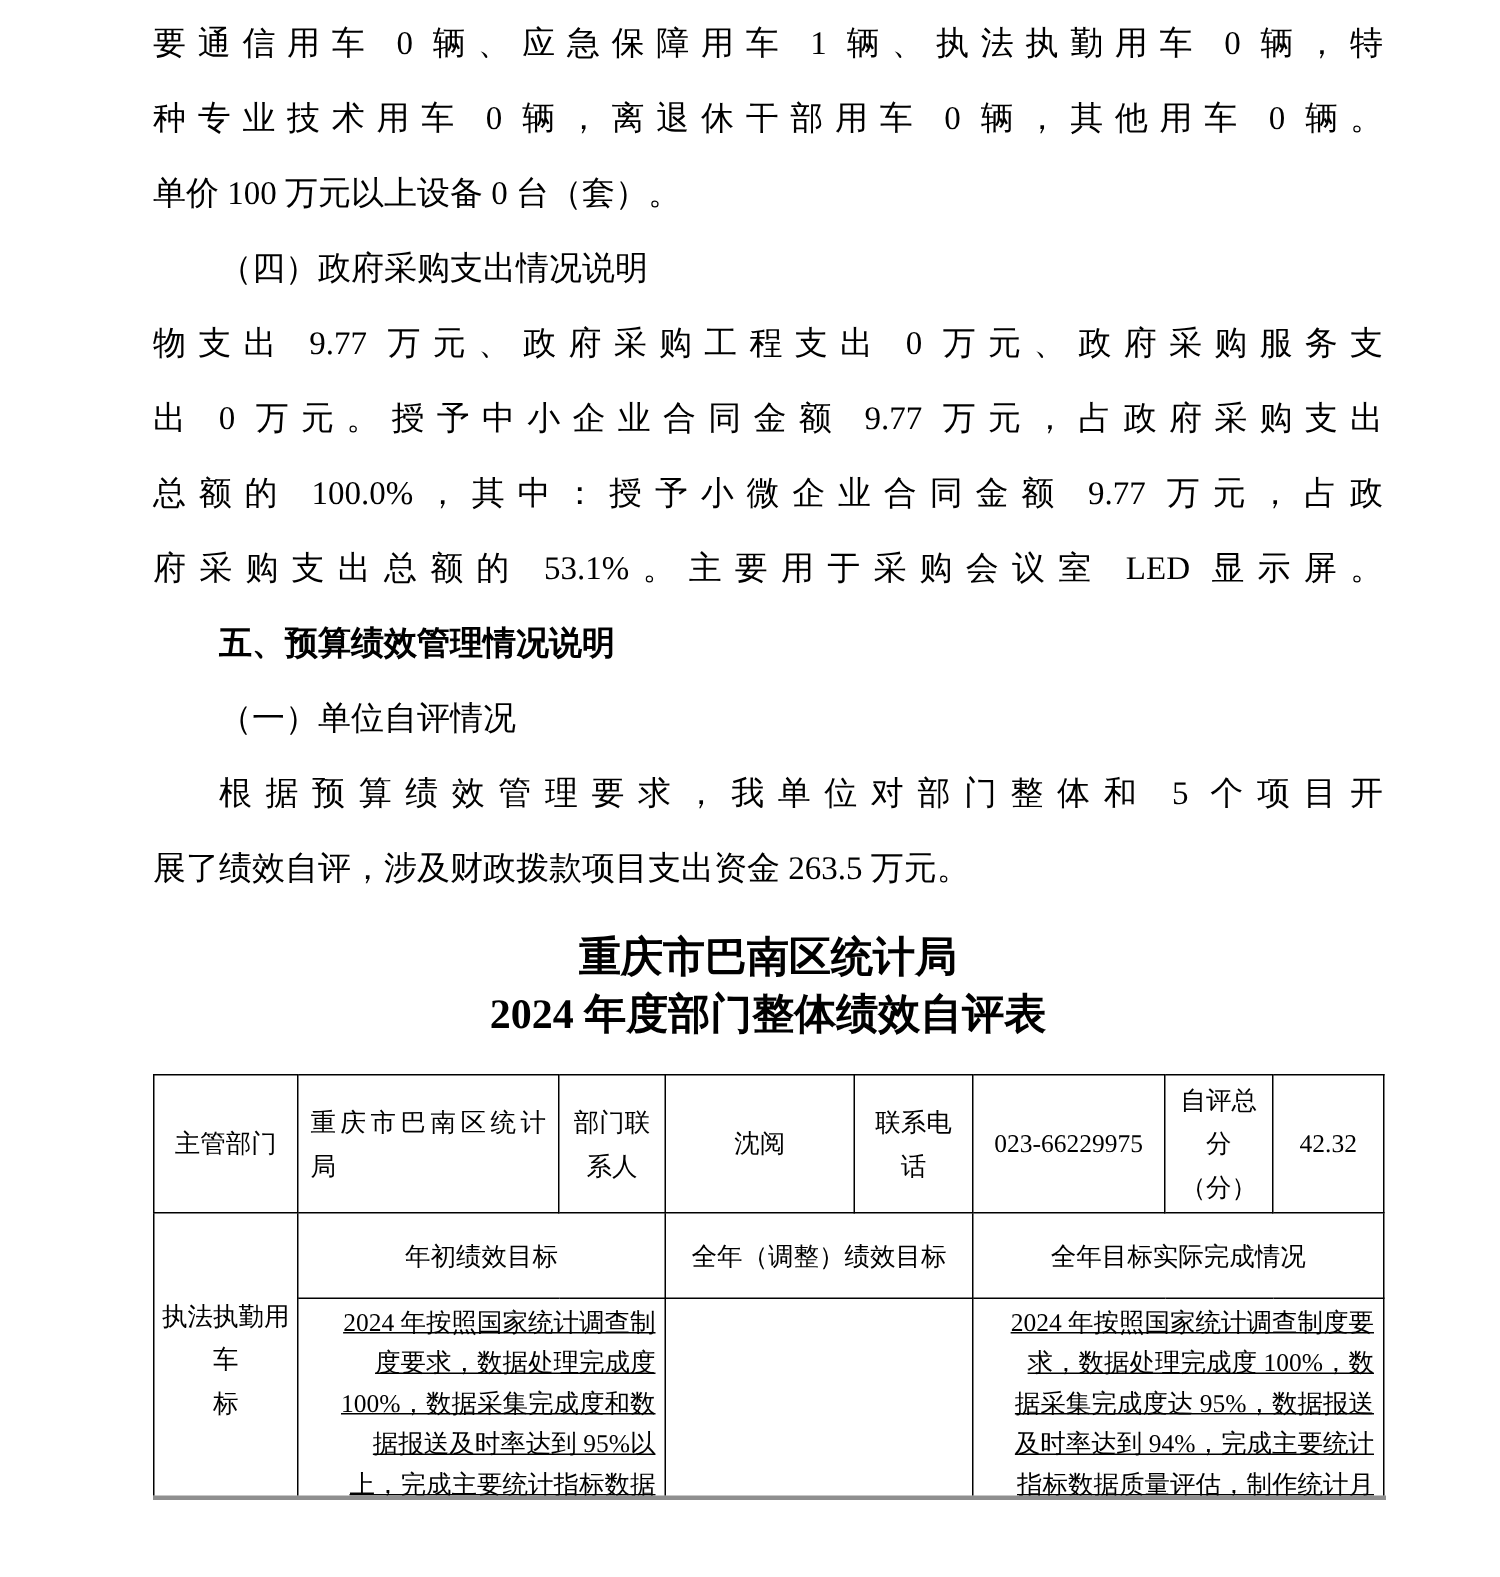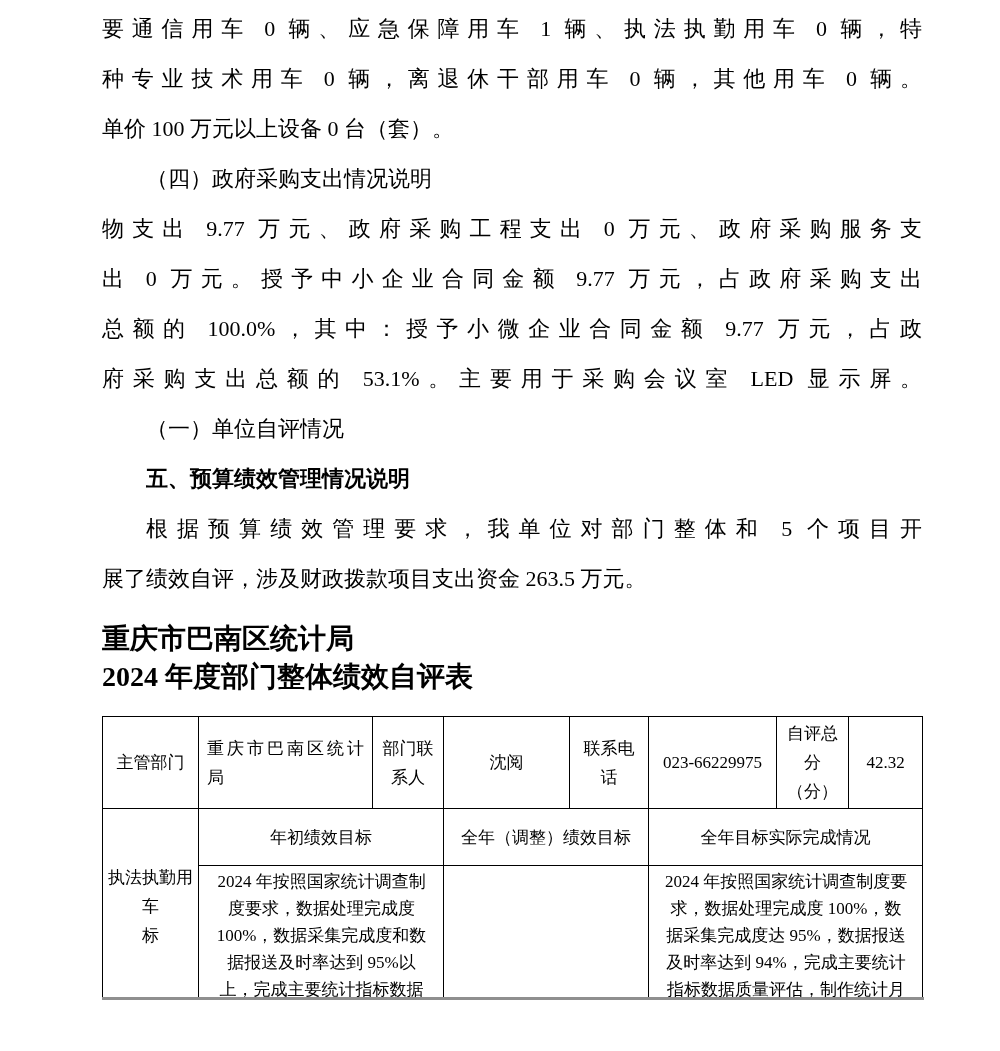--- a/index.html
+++ b/index.html
@@ -10,61 +10,61 @@
   .doc{width:820px;margin-left:102px;padding-top:4px;}
   .line{
     font-size:22px;line-height:50px;white-space:nowrap;
     text-align:justify;text-align-last:left;
   }
   .j{text-align-last:justify;}
   .indent{text-indent:44px;}
   .hei{font-family:"Liberation Sans","DejaVu Sans",sans-serif;font-weight:bold;}
   .title-block{margin-top:16px;}
   .title{
-    font-size:28px;line-height:38px;font-weight:bold;text-align:left;
+    font-size:28px;line-height:38px;font-weight:bold;text-align:center;
     font-family:"Liberation Serif","DejaVu Serif",serif;
   }
   .table-wrap{
     margin-top:20px;height:281px;overflow:hidden;width:822px;
     border-bottom:3px solid #8f8f8f;
   }
   table{
     border-collapse:collapse;table-layout:fixed;width:820px;
     font-size:17px;
   }
   td{
     border:1px solid #000;vertical-align:middle;text-align:center;
     line-height:29px;padding:2px 4px;white-space:pre-line;
     overflow:hidden;
   }
   tr.r1{height:89px;}
   tr.r2{height:57px;}
   td.cell-org{text-align:justify;text-align-last:justify;padding:2px 8px;}
   td.para-cell{
-    text-align:center;vertical-align:top;line-height:27px;padding:2px 6px 0 7px;
+    text-align:right;vertical-align:top;line-height:27px;padding:2px 6px 0 7px;text-decoration:underline;
   }
 </style>
 </head>
 <body>
 
 <div class="doc">
 
   <div class="line j">要通信用车 0 辆、应急保障用车 1 辆、执法执勤用车 0 辆，特</div>
   <div class="line j">种专业技术用车 0 辆，离退休干部用车 0 辆，其他用车 0 辆。</div>
   <div class="line">单价 100 万元以上设备 0 台（套）。</div>
 
   <div class="line indent">（四）政府采购支出情况说明</div>
 
   <div class="line j">物支出 9.77 万元、政府采购工程支出 0 万元、政府采购服务支</div>
   <div class="line j">出 0 万元。授予中小企业合同金额 9.77 万元，占政府采购支出</div>
   <div class="line j">总额的 100.0%，其中：授予小微企业合同金额 9.77 万元，占政</div>
   <div class="line j">府采购支出总额的 53.1%。主要用于采购会议室 LED 显示屏。</div>
 
+  <div class="line indent hei">五、预算绩效管理情况说明</div>
   <div class="line indent">（一）单位自评情况</div>
-  <div class="line indent hei">五、预算绩效管理情况说明</div>
 
   <div class="line j indent">根据预算绩效管理要求，我单位对部门整体和 5 个项目开</div>
   <div class="line">展了绩效自评，涉及财政拨款项目支出资金 263.5 万元。</div>
 
   <div class="title-block">
     <div class="title">重庆市巴南区统计局</div>
     <div class="title">2024 年度部门整体绩效自评表</div>
   </div>
 
   <div class="table-wrap">

